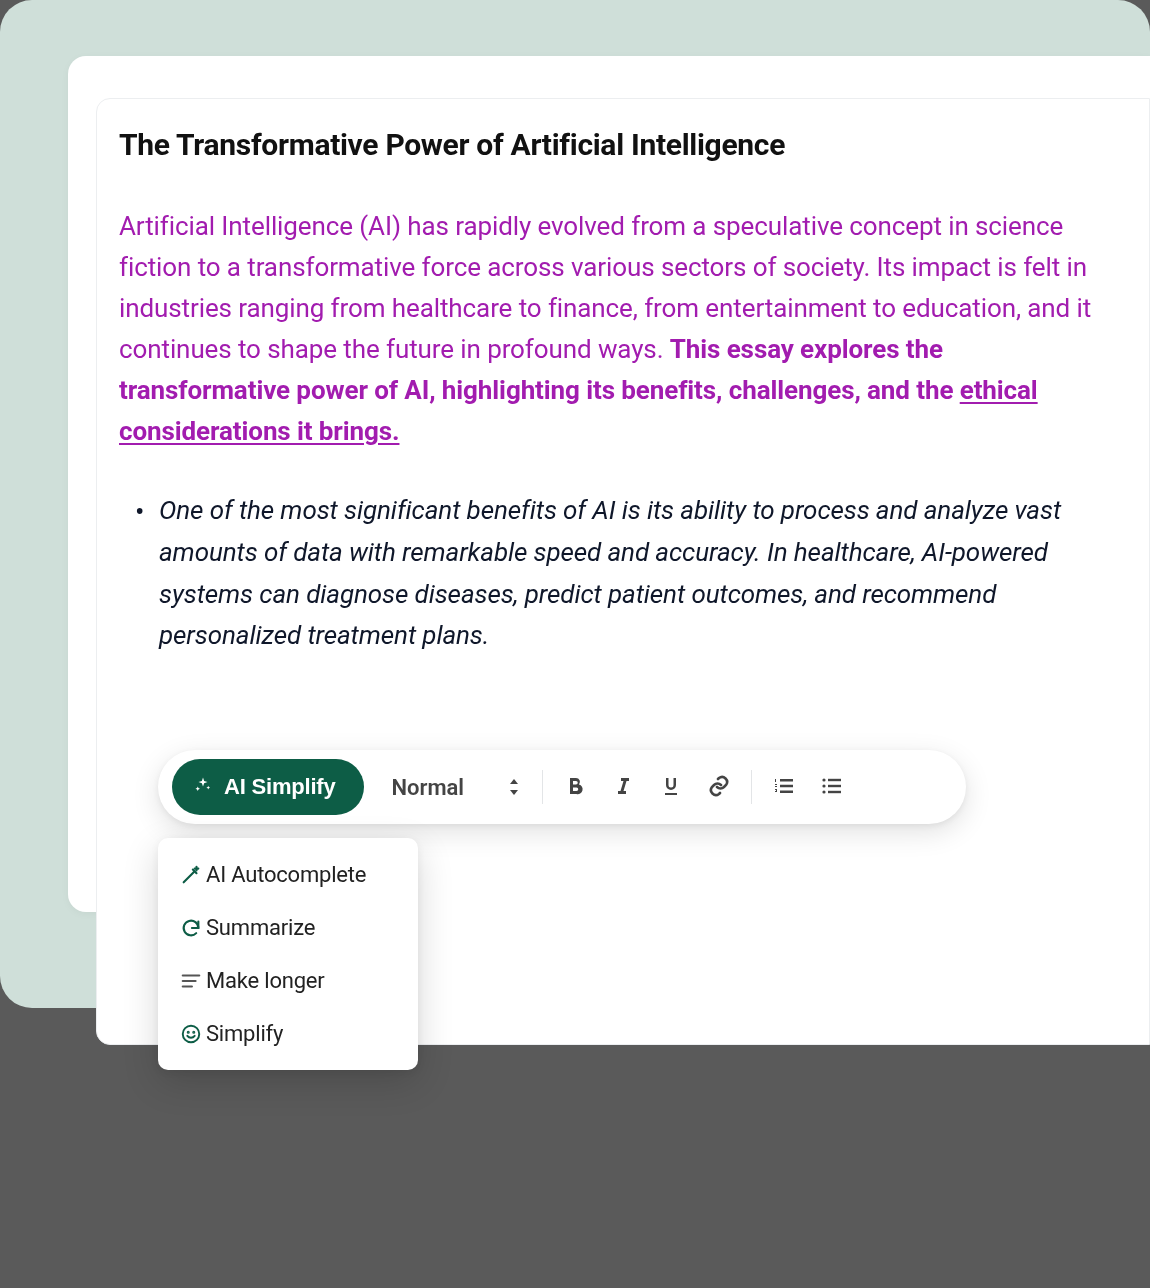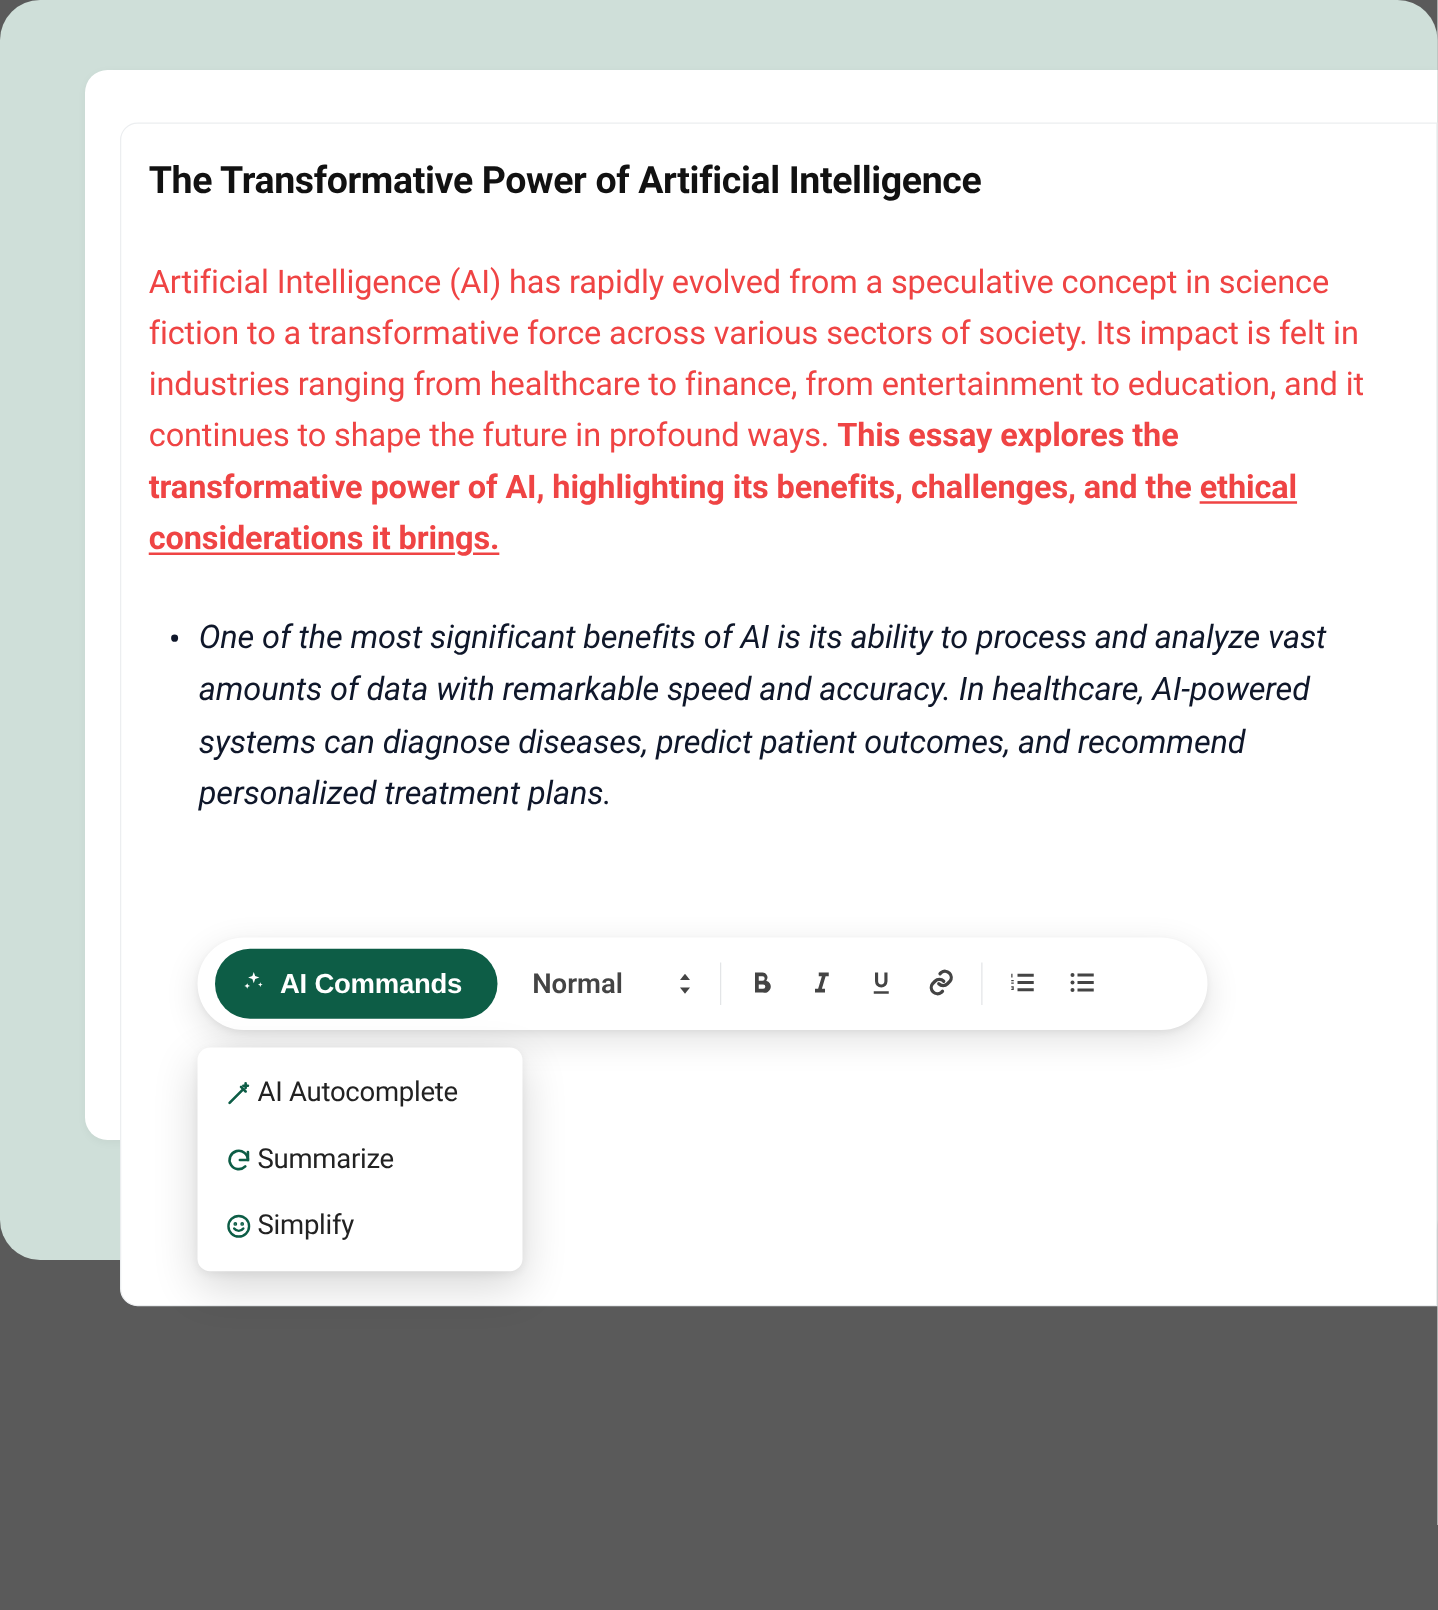--- a/index.html
+++ b/index.html
@@ -45,21 +45,21 @@
     .doc-title {
       font-size: 30px;
       font-weight: 700;
       color: #111;
       letter-spacing: -0.3px;
       margin-bottom: 44px;
     }
     .doc-para {
       font-size: 26px;
       line-height: 1.58;
-      color: #ef4444;
+      color: #a21caf;
       letter-spacing: -0.1px;
       margin-bottom: 38px;
     }
     .doc-para .bold {
       font-weight: 700;
     }
     .doc-para .underline {
       text-decoration: underline;
       text-underline-offset: 3px;
     }
@@ -205,21 +205,21 @@
     </div>
   </div>
 
   <div class="toolbar">
     <button class="ai-button">
       <span>
         <svg viewBox="0 0 24 24" fill="currentColor">
             <path d="M12 2l1.5 4.5L18 8l-4.5 1.5L12 14l-1.5-4.5L6 8l4.5-1.5L12 2zM5 14l.9 2.1L8 17l-2.1.9L5 20l-.9-2.1L2 17l2.1-.9L5 14zM19 13l.7 1.8L21.5 15.5l-1.8.7L19 18l-.7-1.8L16.5 15.5l1.8-.7L19 13z"></path>
           </svg>
       </span>
-      <span>AI Commands</span>
+      <span>AI Simplify</span>
     </button>
 
     <div class="style-select">
       <span>Normal</span>
       <span class="sort-arrows">
         <svg width="12" height="18" viewBox="0 0 12 18">
             <path d="M6 1 L10 6 L2 6 Z" fill="#444"></path>
             <path d="M6 17 L2 12 L10 12 Z" fill="#444"></path>
           </svg>
       </span>
@@ -298,20 +298,30 @@
     <div class="menu-item">
       <span class="icon">
         <svg viewBox="0 0 24 24" fill="none" stroke="currentColor" stroke-width="2.3" stroke-linecap="round">
             <path d="M20 12a8 8 0 1 0-2.3 5.6"></path>
             <path d="M20 5v7h-7"></path>
           </svg>
       </span>
       <span>Summarize</span>
     </div>
     <div class="menu-item">
+      <span class="icon grey">
+        <svg viewBox="0 0 24 24" fill="none" stroke="currentColor" stroke-width="2.3" stroke-linecap="round">
+            <line x1="3" y1="6" x2="21" y2="6"></line>
+            <line x1="3" y1="12" x2="17" y2="12"></line>
+            <line x1="3" y1="18" x2="13" y2="18"></line>
+          </svg>
+      </span>
+      <span>Make longer</span>
+    </div>
+    <div class="menu-item">
       <span class="icon">
         <svg viewBox="0 0 24 24" fill="none" stroke="currentColor" stroke-width="2.1" stroke-linecap="round">
             <circle cx="12" cy="12" r="9"></circle>
             <path d="M8 14s1.5 2 4 2 4-2 4-2"></path>
             <circle cx="9" cy="10" r="0.6" fill="currentColor"></circle>
             <circle cx="15" cy="10" r="0.6" fill="currentColor"></circle>
           </svg>
       </span>
       <span>Simplify</span>
     </div>

